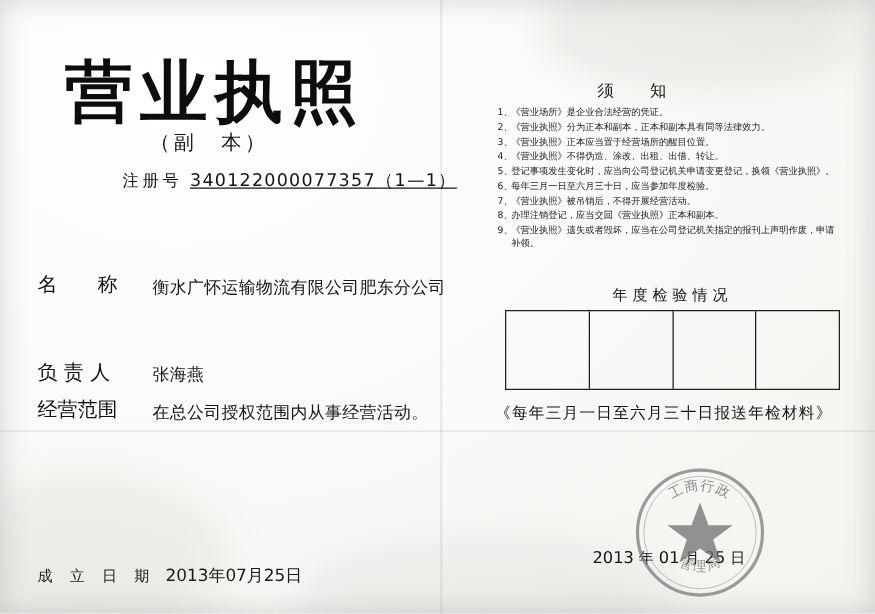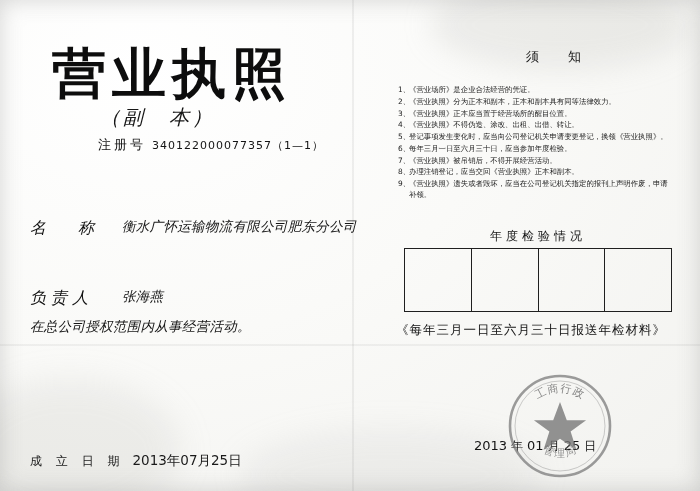--- a/index.html
+++ b/index.html
@@ -55,55 +55,54 @@
     top: 38px;
     font-family: "DejaVu Serif", "Liberation Serif", serif;
     font-weight: bold;
     font-size: 54px;
     letter-spacing: 6px;
     color: #0d0d0d;
     white-space: nowrap;
   }
   #subtitle {
     position: absolute;
-    left: 100px;
+    left: 120px;
     top: 104px;
     font-family: "DejaVu Serif", "Liberation Serif", serif;
-    font-size: 20px;
+    font-size: 16px;
     letter-spacing: 3px;
     color: #161616;
-    font-style: italic;
   }
   #reg-line {
     position: absolute;
     left: 98px;
     top: 136px;
     font-size: 13px;
     letter-spacing: 1px;
     color: #141414;
     white-space: nowrap;
   }
   #reg-line .reg-label {
     font-family: "DejaVu Serif", "Liberation Serif", serif;
     letter-spacing: 3px;
     margin-right: 6px;
     text-align: right;
   }
   #reg-line .reg-value {
     font-family: "DejaVu Sans", sans-serif;
-    font-size: 11px;
+    font-size: 14px;
+    text-decoration: underline;
   }
 
   .field {
     position: absolute;
     left: 30px;
     white-space: nowrap;
     display: flex;
-    align-items: flex-start;
-    font-style: italic;
+    align-items: flex-end;
   }
   .field .flabel {
     font-family: "DejaVu Serif", "Liberation Serif", serif;
     font-size: 16px;
     color: #111;
     width: 92px;
     display: inline-block;
     letter-spacing: 0px;
   }
   .field .fvalue {
@@ -136,26 +135,25 @@
   #founding .fvalue {
     font-family: "DejaVu Sans", sans-serif;
     font-size: 13.5px;
     text-align: center;
   }
 
   
   #notice-title {
     position: absolute;
     left: 478px;
-    top: 48px;
+    top: 64px;
     font-family: Liberation Sans, sans-serif;
     font-size: 13px;
     letter-spacing: 8px;
     color: #161616;
-    margin-left: 48px;
   }
   #notice-list {
     position: absolute;
     left: 398px;
     top: 84px;
     width: 272px;
     margin: 0;
     padding: 0;
     list-style: none;
     font-size: 7.4px;
@@ -264,20 +262,21 @@
     <span class="fvalue">衡水广怀运输物流有限公司肥东分公司</span>
   </div>
 
 
   <div class="field" id="field-person">
     <span class="flabel lbl-spread-3">负 责 人</span>
     <span class="fvalue">张海燕</span>
   </div>
 
   <div class="field" id="field-scope">
+    <span class="flabel lbl-spread-3">经营范围</span>
     <span class="fvalue">在总公司授权范围内从事经营活动。</span>
   </div>
 
   <div id="founding">
     <span class="flabel">成 立 日 期</span><span class="fvalue">2013年07月25日</span>
   </div>
 
   <div id="notice-title">须　知</div>
 
   <ul id="notice-list">

